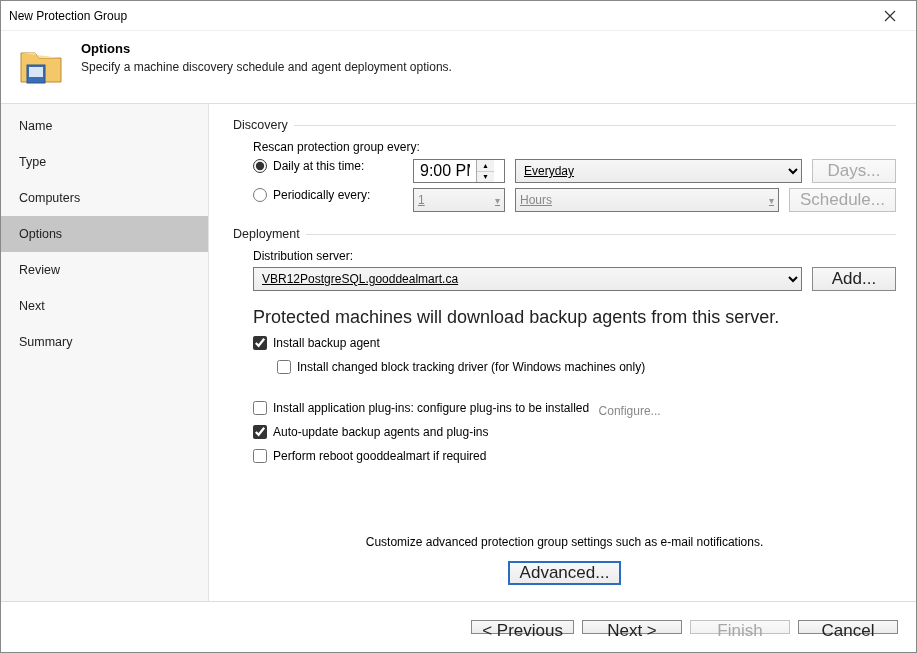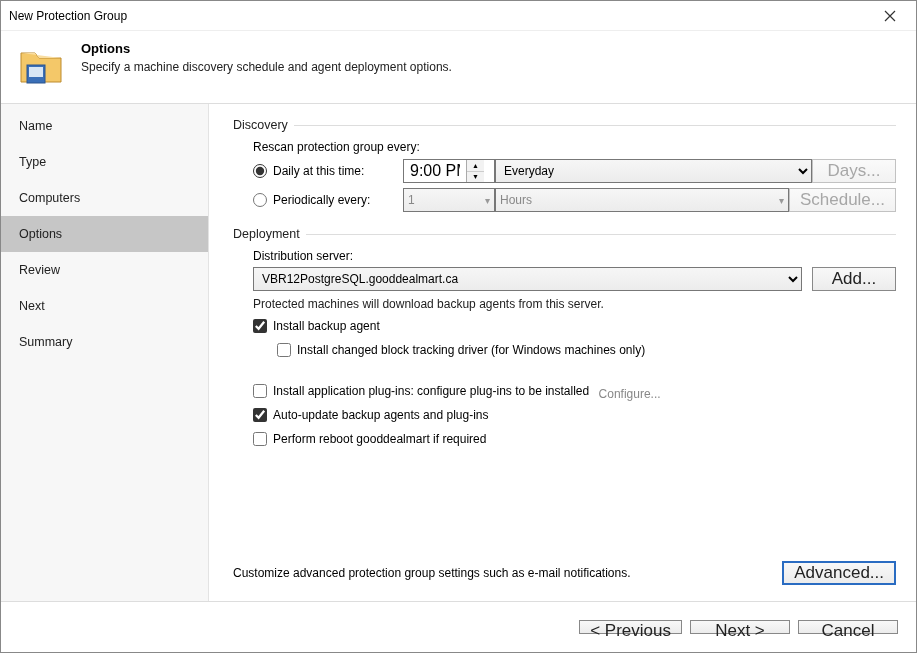--- a/index.html
+++ b/index.html
@@ -14,45 +14,45 @@
     .header-text h1 { margin: 0 0 4px 0; font-size: 13px; font-weight: bold; }
     .header-text p { margin: 0; font-size: 12px; color: #222; }
     .body { flex: 1; display: flex; border-top: 1px solid #ddd; border-bottom: 1px solid #ddd; overflow: hidden; }
     .sidebar { width: 208px; background: #f7f7f7; border-right: 1px solid #e3e3e3; display: flex; flex-direction: column; padding-top: 4px; }
     .sidebar-item { padding: 11px 18px; cursor: pointer; font-size: 12.5px; color: #222; }
     .sidebar-item.active { background: #c6c6c6; }
     .content { flex: 1; padding: 10px 20px 12px 24px; overflow: auto; display: flex; flex-direction: column; }
     fieldset.group { border: none; border-top: 1px solid #ddd; margin: 4px 0 0 0; padding: 8px 0 6px 0; }
     fieldset.group > legend { padding: 0 6px 0 0; font-size: 12.5px; color: #222; }
     .indent { padding-left: 20px; }
-    .row { display: flex; align-items: center; margin: 5px 0; }
+    .row { display: flex; align-items: flex-start; gap: 10px; margin: 5px 0; }
     .label { font-size: 12px; }
     input[type=radio], input[type=checkbox] { margin: 0 6px 0 0; accent-color: #333; width: 14px; height: 14px; vertical-align: middle; }
     .radio-label { display: inline-flex; align-items: center; width: 150px; }
     .chk-row { margin: 7px 0; }
     .chk-row label { display: inline-flex; align-items: center; }
     .time-box { width: 92px; height: 24px; border: 1px solid #777; display: flex; align-items: center; background: #fff; }
     .time-box input { border: none; width: 62px; padding: 0 6px; height: 22px; outline: none; font-size: 16px; }
     .spinner { width: 18px; display: flex; flex-direction: column; border-left: 1px solid #aaa; height: 22px; }
     .spinner button { flex: 1; border: none; background: #f2f2f2; padding: 0; font-size: 7px; cursor: pointer; line-height: 1; }
     .spinner button:first-child { border-bottom: 1px solid #ccc; }
-    select.combo, .combo-disabled { height: 24px; border: 1px solid #777; background: linear-gradient(#f6f6f6,#ececec); padding: 0 4px; font-size: 12px; }
+    select.combo, .combo-disabled { height: 24px; border: 1px solid #777; background: linear-gradient(#f6f6f6,#ececec); padding: 0 4px; font-size: 12px; text-decoration: underline; }
     select.combo { flex: 1; }
     .combo-disabled { color: #888; display: flex; align-items: center; justify-content: space-between; padding-right: 4px; }
     .combo-disabled .arrow { font-size: 10px; color: #999; }
     .w90 { width: 92px; }
     .wflex { flex: 1; }
     .btn { height: 24px; min-width: 84px; padding: 0 10px; background: linear-gradient(#f8f8f8,#ececec); border: 1px solid #888; cursor: pointer; font-size: 17px; color: #222; }
     .btn:disabled, .btn.disabled { color: #a7a7a7; border-color: #c2c2c2; background: linear-gradient(#fafafa,#f2f2f2); cursor: default; }
     .btn.primary-out { border: 2px solid #2a6cc2; }
     .dist-row { display: flex; gap: 10px; align-items: center; margin-top: 4px; }
     .dist-row select { flex: 1; }
-    .hint { margin: 6px 0 8px 0; font-size: 12px; color: #222; }
+    .hint { margin: 16px 0 8px 0; font-size: 18px; color: #222; }
     .link-text { color: #888; margin-left: 6px; cursor: pointer; }
-    .adv-row { margin-top: auto; display: flex; align-items: center; gap: 12px; padding-top: 30px; padding-bottom: 4px; }
+    .adv-row { margin-top: auto; display: flex; align-items: center; gap: 12px; padding-top: 30px; padding-bottom: 4px; flex-direction: column; }
     .adv-row .text { flex: 1; }
     .footer { height: 50px; display: flex; align-items: center; justify-content: flex-end; gap: 8px; padding: 0 18px; }
     .footer .btn { min-width: 100px; height: 14px; }
     .indent2 { padding-left: 24px; }
   </style>
 </head>
 <body>
 
 <div class="window">
   <div class="titlebar">
@@ -183,15 +183,16 @@
       <div class="adv-row">
         <div class="text">Customize advanced protection group settings such as e-mail notifications.</div>
         <button class="btn primary-out">Advanced...</button>
       </div>
     </div>
   </div>
 
   <div class="footer">
     <button class="btn">&lt; Previous</button>
     <button class="btn">Next &gt;</button>
+    <button class="btn disabled" disabled="">Finish</button>
     <button class="btn">Cancel</button>
   </div>
 </div>
 
 </body></html>

